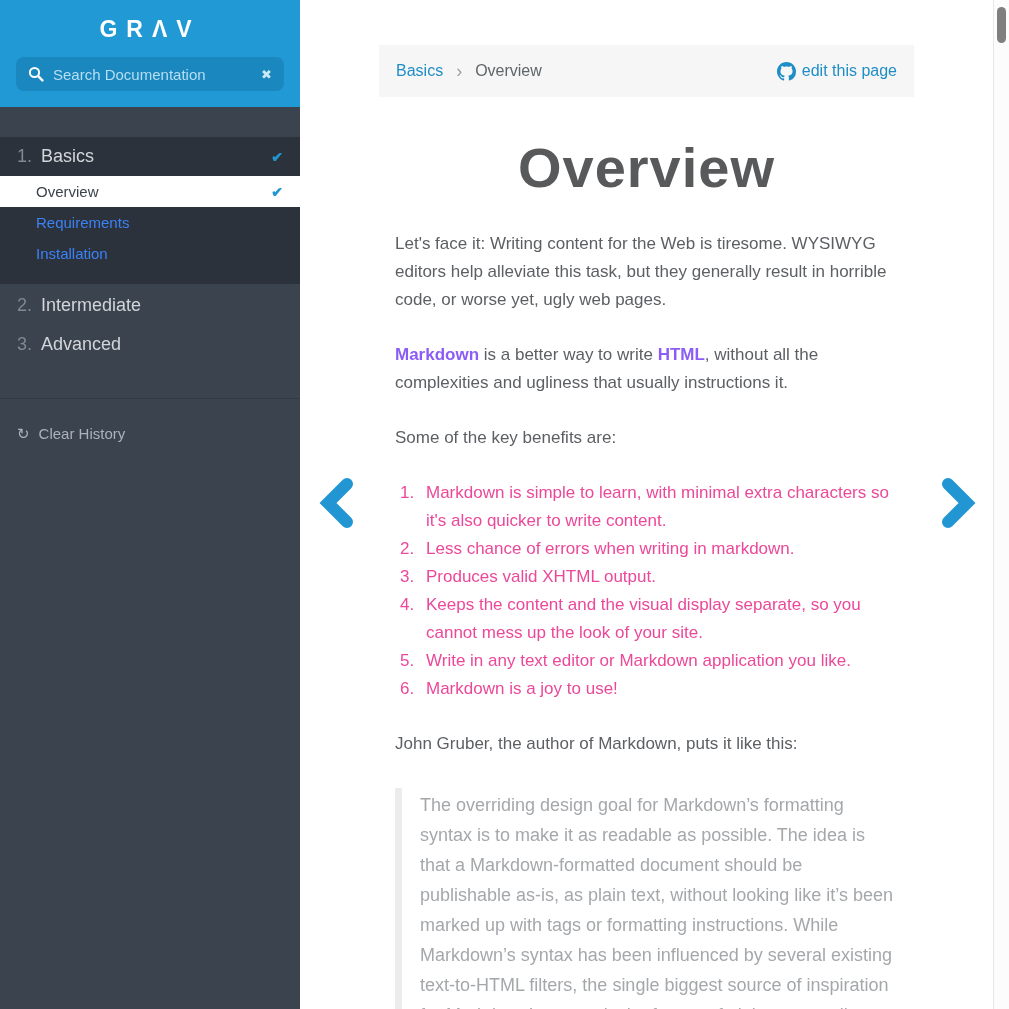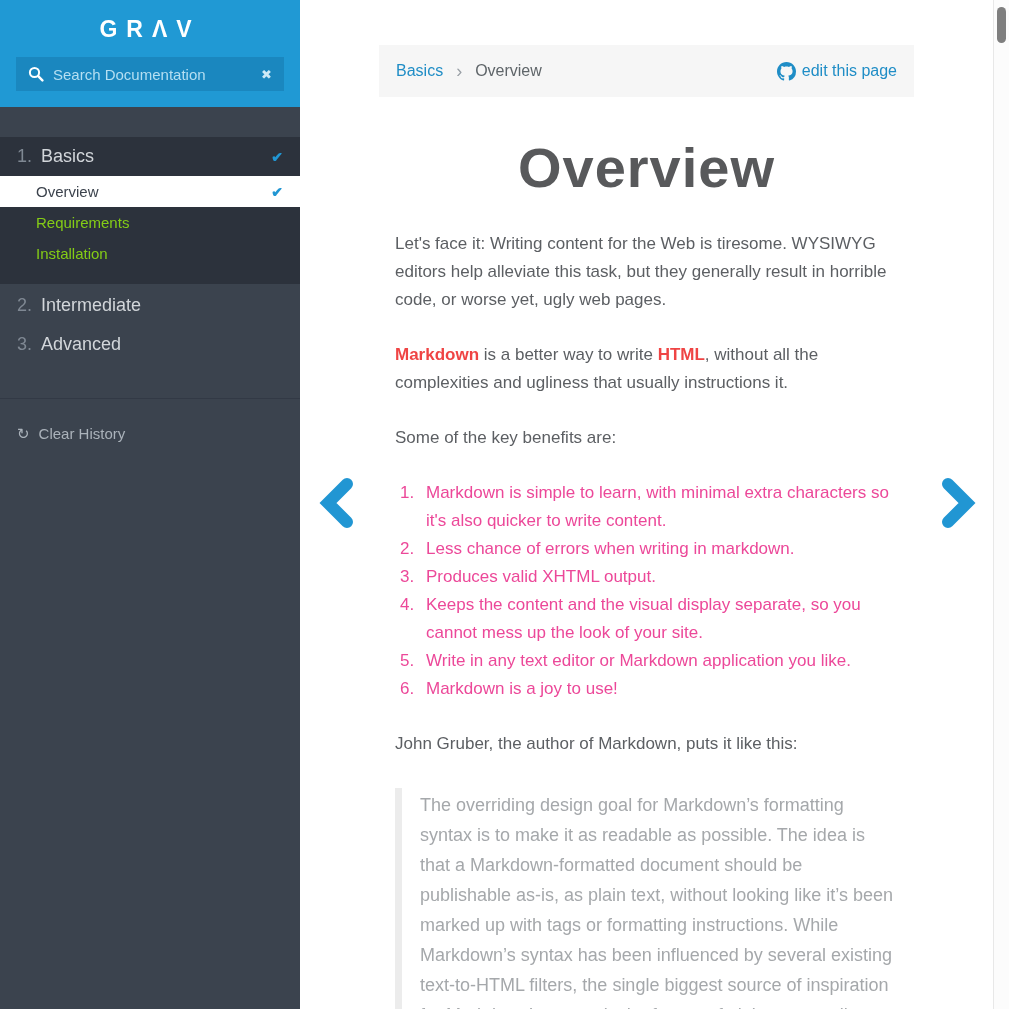--- a/index.html
+++ b/index.html
@@ -27,21 +27,21 @@
     color: #ffffff;
     font-size: 23px;
     font-weight: 600;
     letter-spacing: 9px;
     text-align: center;
     margin: 4px 0 14px;
     user-select: none;
   }
   .searchbox {
     background: #1a87bf;
-    border-radius: 0;
+    border-radius: 8px;
     height: 34px;
     display: flex;
     align-items: center;
     padding: 0 12px;
   }
   .searchbox svg { flex: 0 0 auto; }
   .searchbox input {
     flex: 1;
     background: transparent;
     border: none;
@@ -75,21 +75,21 @@
     color: #2196d3;
     font-size: 14px;
     font-weight: bold;
   }
   .subitems { list-style: none; }
   .subitem {
     display: flex;
     align-items: center;
     padding: 7px 17px 7px 36px;
     font-size: 15px;
-    color: #84cc16;
+    color: #3b82f6;
     cursor: pointer;
   }
   .subitem.active { background: #ffffff; color: #3c434d; }
 
   .sidebar-divider { border-top: 1px solid #323945; margin-top: 34px; }
   .clear-history {
     display: flex;
     align-items: center;
     gap: 9px;
     padding: 26px 17px;
@@ -136,21 +136,21 @@
     text-align: center;
     letter-spacing: 1px;
     margin: 38px 0 30px;
   }
   .content p {
     font-size: 17px;
     line-height: 28px;
     color: #5c5f63;
     margin: 12px 16px 27px;
   }
-  .content strong { color: #ef4444; font-weight: bold; }
+  .content strong { color: #8b5cf6; font-weight: bold; }
   ol.benefits {
     margin: 0 16px 27px;
     padding-left: 24px;
   }
   ol.benefits li {
     font-size: 17px;
     line-height: 28px;
     color: #ec4899;
     padding-left: 7px;
   }

